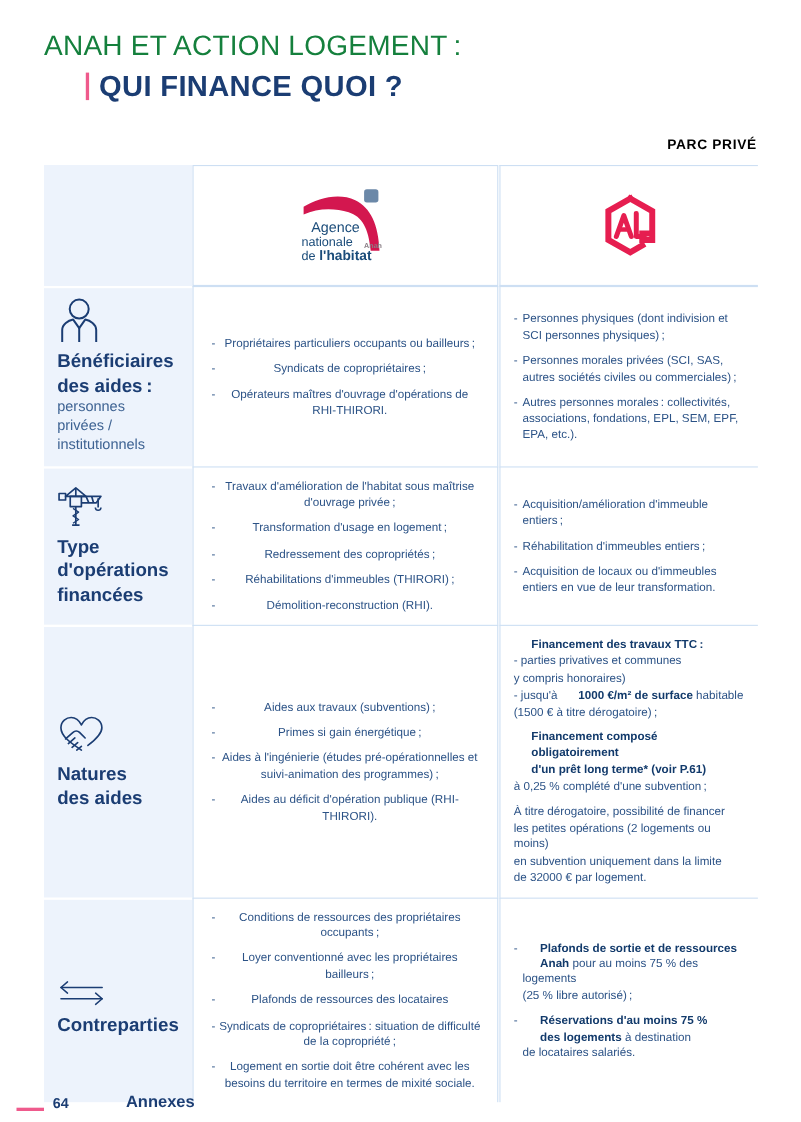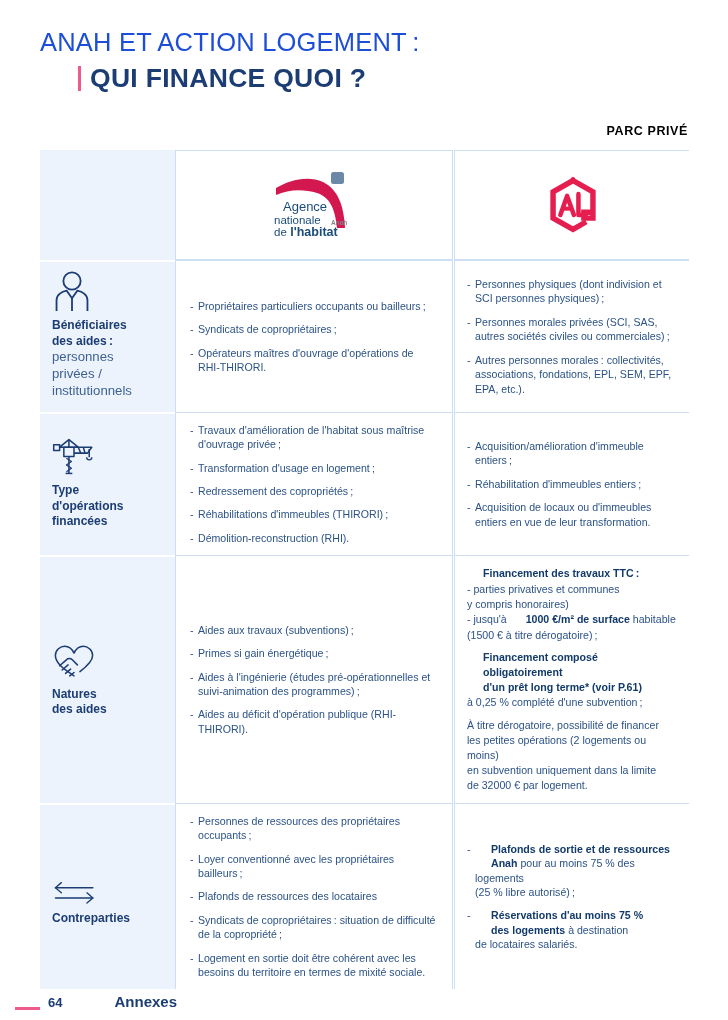--- a/index.html
+++ b/index.html
@@ -23,21 +23,21 @@
     box-sizing: border-box;
   }
 
   
   .header {
     padding: 28px 40px 0 40px;
   }
   .title-line1 {
     font-size: 25.5px;
     letter-spacing: 0.2px;
-    color: #1d4ed8;
+    color: #15803d;
     font-weight: 400;
     line-height: 1.15;
     white-space: nowrap;
   }
   .title-line2-wrap {
     display: flex;
     align-items: center;
     margin-top: 6px;
     margin-left: 38px;
   }
@@ -87,20 +87,21 @@
   .col-anah {
     width: 278px;
     flex: none;
     box-sizing: border-box;
     border-left: 1px solid #cddff3;
     border-right: 1px solid #cddff3;
     padding: 10px 14px 10px 14px;
     display: flex;
     flex-direction: column;
     justify-content: center;
+    text-align: center;
   }
   .col-al {
     width: 235px;
     flex: none;
     box-sizing: border-box;
     border-left: 1px solid #cddff3;
     margin-left: 1px;
     padding: 10px 10px 10px 12px;
     display: flex;
     flex-direction: column;
@@ -123,21 +124,21 @@
   .logo-row .col-al   { border-bottom: 1px solid #cddff3; }
 
   
   .row-icon {
     height: 40px;
     margin-bottom: 6px;
     display: flex;
     align-items: flex-end;
   }
   .label-strong {
-    font-size: 12px;
+    font-size: 17px;
     font-weight: 700;
     line-height: 1.28;
     color: #1b3d73;
   }
   .label-light {
     font-size: 13.2px;
     font-weight: 400;
     line-height: 1.28;
     color: #3d6292;
   }
@@ -434,21 +435,21 @@
             </g>
           </svg>
         </div>
         <div class="label-strong" style="white-space:pre-line">Contreparties</div>
       </div>
 
       <div class="col-anah row-sep-cell">
         <div class="bullets">
           <div class="bullet">
               <span class="dash">-</span>
-              <span class="btxt">Personnes de ressources des propriétaires occupants ;</span>
+              <span class="btxt">Conditions de ressources des propriétaires occupants ;</span>
             </div>
           <div class="bullet">
               <span class="dash">-</span>
               <span class="btxt">Loyer conventionné avec les propriétaires bailleurs ;</span>
             </div>
           <div class="bullet">
               <span class="dash">-</span>
               <span class="btxt">Plafonds de ressources des locataires</span>
             </div>
           <div class="bullet">

